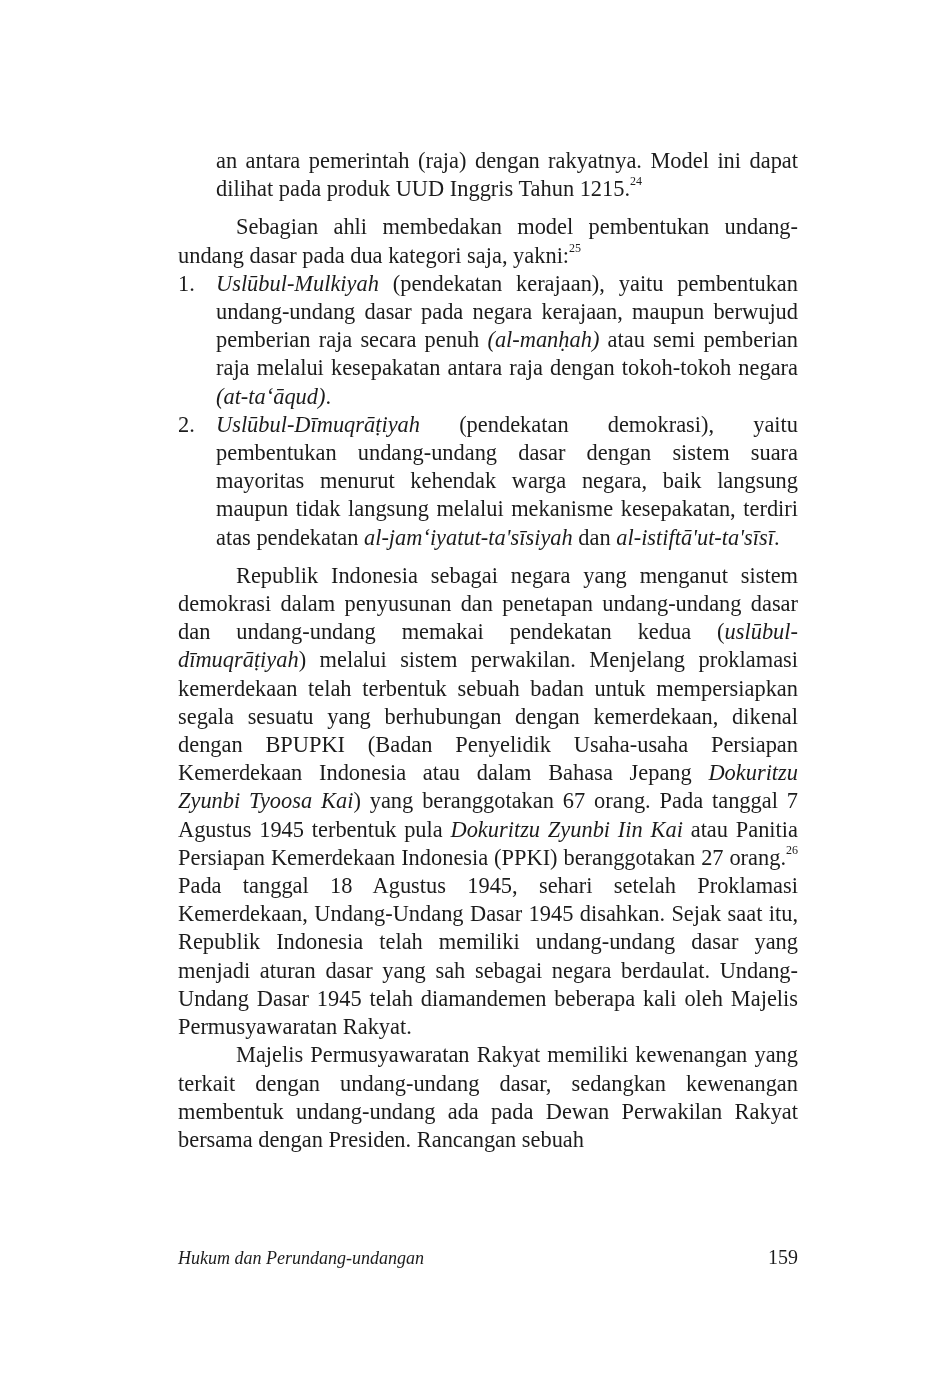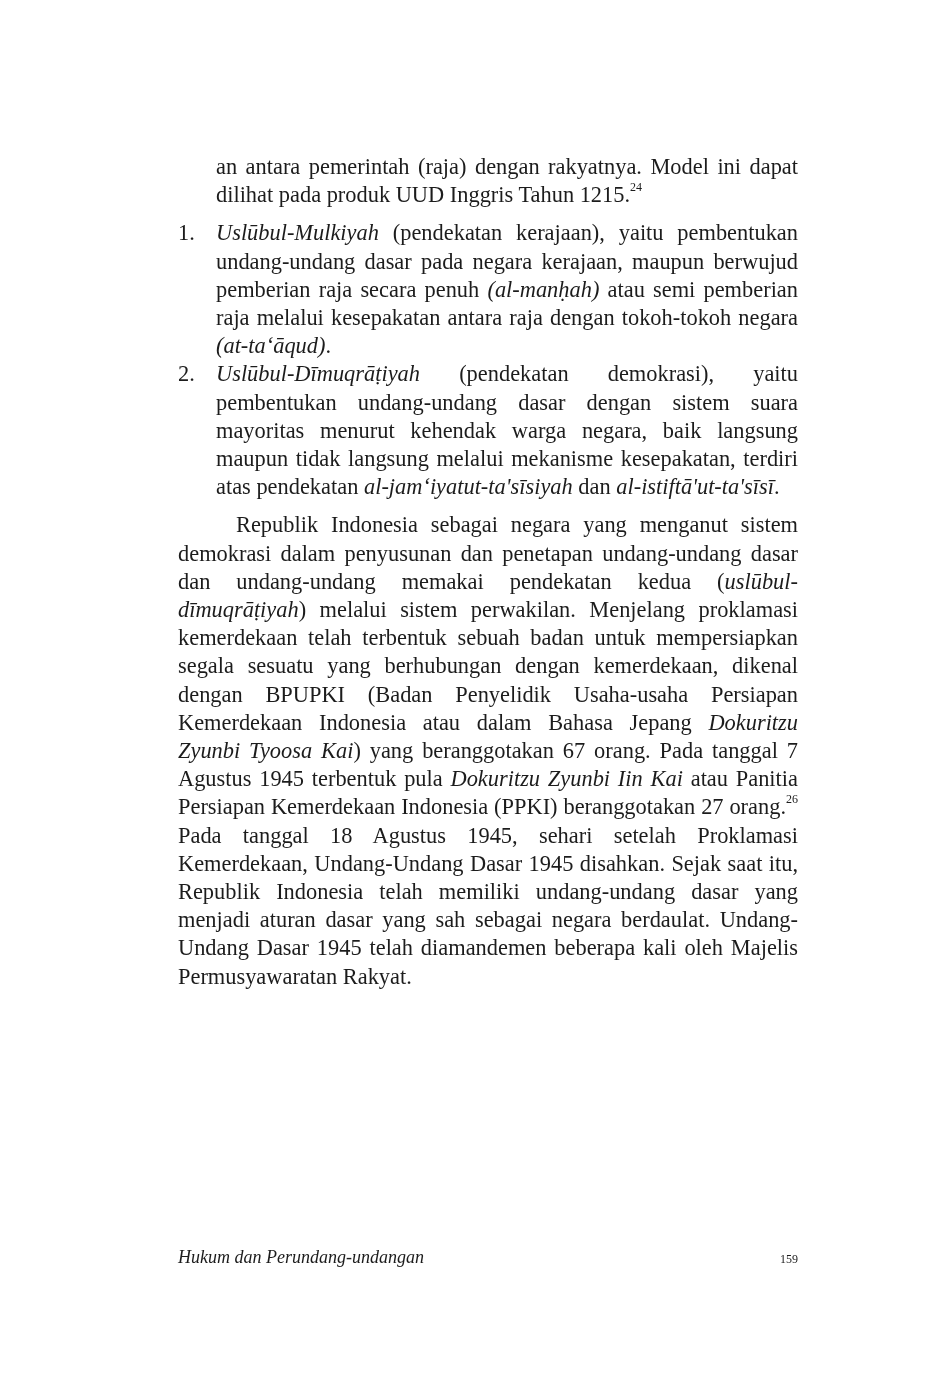--- a/index.html
+++ b/index.html
@@ -22,47 +22,49 @@
   .list { margin: 0; padding: 0; list-style: none; }
   .list-item { position: relative; padding-left: 38px; text-align: justify; }
   .list-num { position: absolute; left: 0; top: 0; }
   i, .it { }
   .footer {
     position: absolute; left: 178px; width: 620px; top: 1245px;
     font-size: 18px; line-height: 24px;
     display: flex; justify-content: space-between; align-items: baseline;
   }
   .footer-title { font-style: italic; }
-  .footer-page { font-size: 12px; }
+  .footer-page { font-size: 20px; }
 </style>
 </head>
 <body>
 
 <div class="page">
 
-  <div class="text-block" style="top:147px;margin-top:6px;">
+  <div class="text-block" style="top:147px;">
 
     <p class="para block-indent"><span>an antara pemerintah (raja) dengan rakyatnya. Model ini dapat dilihat pada produk UUD Inggris Tahun 1215.</span><sup>24</sup></p>
 
     <div class="gap"></div>
 
+    <p class="para indent"><span>Sebagian ahli membedakan model pembentukan undang-undang dasar pada dua kategori saja, yakni:</span><sup>25</sup></p>
 
     <ul class="list">
       <li class="list-item">
         <span class="list-num">1.</span><i>Uslūbul-Mulkiyah</i><span> (pendekatan kerajaan), yaitu pembentukan undang-undang dasar pada negara kerajaan, maupun berwujud pemberian raja secara penuh </span><i>(al-manḥah)</i><span> atau semi pemberian raja melalui kesepakatan antara raja dengan tokoh-tokoh negara </span><i>(at-ta‘āqud)</i><span>.</span>
       </li>
       <li class="list-item">
         <span class="list-num">2.</span><i>Uslūbul-Dīmuqrāṭiyah</i><span> (pendekatan demokrasi), yaitu pembentukan undang-undang dasar dengan sistem suara mayoritas menurut kehendak warga negara, baik langsung maupun tidak langsung melalui mekanisme kesepakatan, terdiri atas pendekatan </span><i>al-jam‘iyatut-ta'sīsiyah</i><span> dan </span><i>al-istiftā'ut-ta'sīsī</i><span>.</span>
       </li>
     </ul>
 
     <div class="gap"></div>
 
     <p class="para indent"><span>Republik Indonesia sebagai negara yang menganut sistem demokrasi dalam penyusunan dan penetapan undang-undang dasar dan undang-undang memakai pendekatan kedua (</span><i>uslūbul-dīmuqrāṭiyah</i><span>) melalui sistem perwakilan. Menjelang proklamasi kemerdekaan telah terbentuk sebuah badan untuk mempersiapkan segala sesuatu yang berhubungan dengan kemerdekaan, dikenal dengan BPUPKI (Badan Penyelidik Usaha-usaha Persiapan Kemerdekaan Indonesia atau dalam Bahasa Jepang </span><i>Dokuritzu Zyunbi Tyoosa Kai</i><span>) yang beranggotakan 67 orang. Pada tanggal 7 Agustus 1945 terbentuk pula </span><i>Dokuritzu Zyunbi Iin Kai</i><span> atau Panitia Persiapan Kemerdekaan Indonesia (PPKI) beranggotakan 27 orang.</span><sup>26</sup><span> Pada tanggal 18 Agustus 1945, sehari setelah Proklamasi Kemerdekaan, Undang-Undang Dasar 1945 disahkan. Sejak saat itu, Republik Indonesia telah memiliki undang-undang dasar yang menjadi aturan dasar yang sah sebagai negara berdaulat. Undang-Undang Dasar 1945 telah diamandemen beberapa kali oleh Majelis Permusyawaratan Rakyat.</span></p>
 
+    <p class="para indent"><span>Majelis Permusyawaratan Rakyat memiliki kewenangan yang terkait dengan undang-undang dasar, sedangkan kewenangan membentuk undang-undang ada pada Dewan Perwakilan Rakyat bersama dengan Presiden. Rancangan sebuah</span></p>
   </div>
 
   <div class="footer">
     <span class="footer-title">Hukum dan Perundang-undangan</span>
     <span class="footer-page">159</span>
   </div>
 
 </div>
 
 </body></html>

